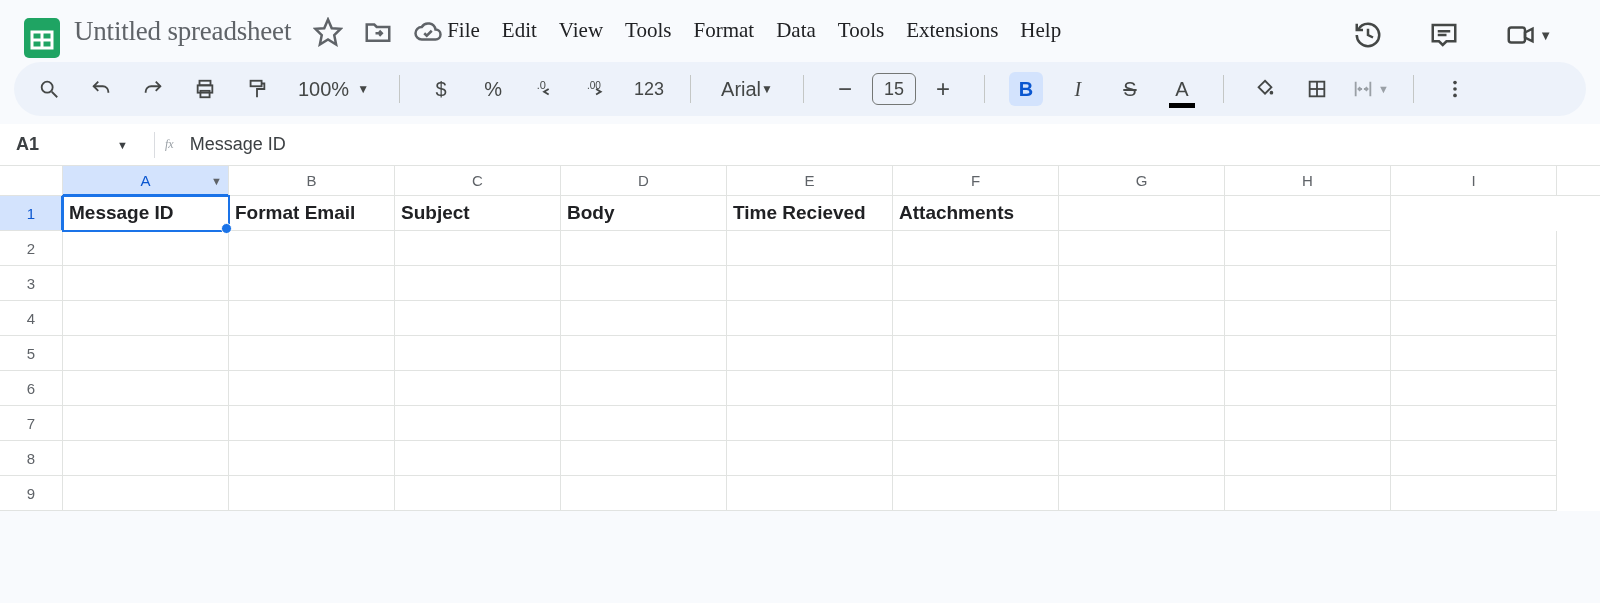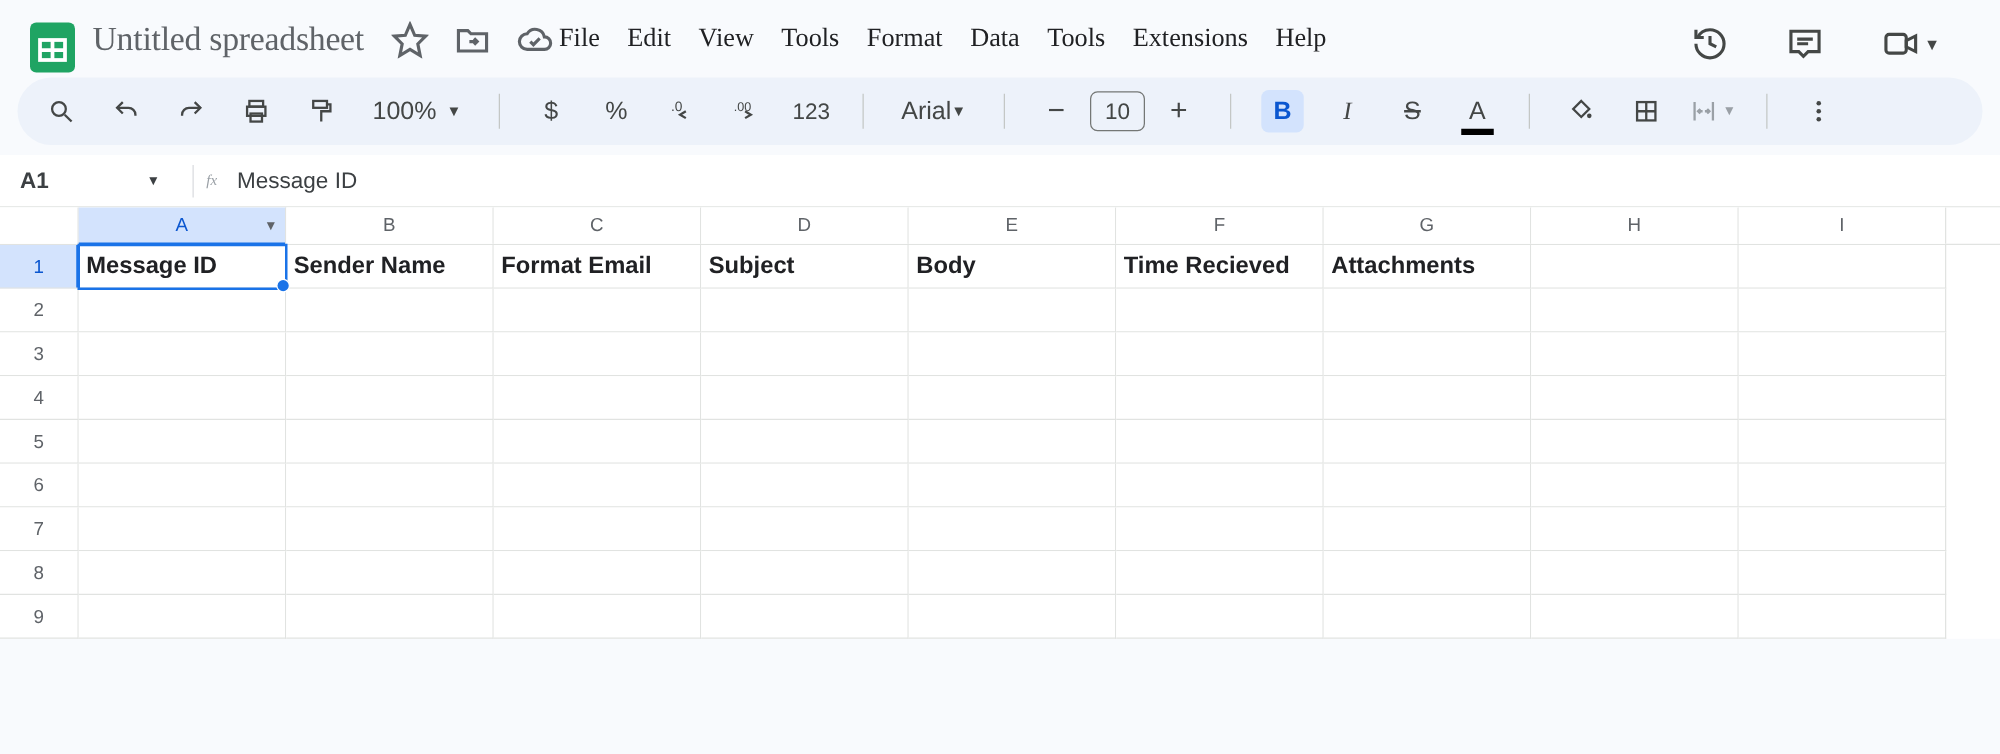--- a/index.html
+++ b/index.html
@@ -196,21 +196,21 @@
 
     <span class="font-picker">
         <span>Arial</span>
         <span style="font-size:12px;">▼</span>
       </span>
 
     <span class="divider"></span>
 
     <span class="size-group">
       <span class="tbtn" style="font-size:24px;">−</span>
-      <span class="size-box">10</span>
+      <span class="size-box">15</span>
       <span class="tbtn" style="font-size:24px;">+</span>
     </span>
 
     <span class="divider"></span>
 
     <span class="tbtn bold-active">B</span>
     <span class="tbtn" style="font-style:italic;font-size:20px;font-family:serif;">I</span>
     <span class="tbtn" style="text-decoration:line-through;font-size:20px;">S</span>
     <span class="tbtn tcolor-underline" style="font-size:20px;">A</span>
 
@@ -272,21 +272,20 @@
     <div class="col-h">E</div>
     <div class="col-h">F</div>
     <div class="col-h">G</div>
     <div class="col-h">H</div>
     <div class="col-h">I</div>
   </div>
   <div class="rows">
     <div class="row">
       <div class="row-h selected">1</div>
       <div class="cell active">Message ID</div>
-      <div class="cell">Sender Name</div>
       <div class="cell">Format Email</div>
       <div class="cell">Subject</div>
       <div class="cell">Body</div>
       <div class="cell">Time Recieved</div>
       <div class="cell">Attachments</div>
       <div class="cell"></div>
       <div class="cell"></div>
     </div>
     <div class="row">
         <div class="row-h">2</div>

